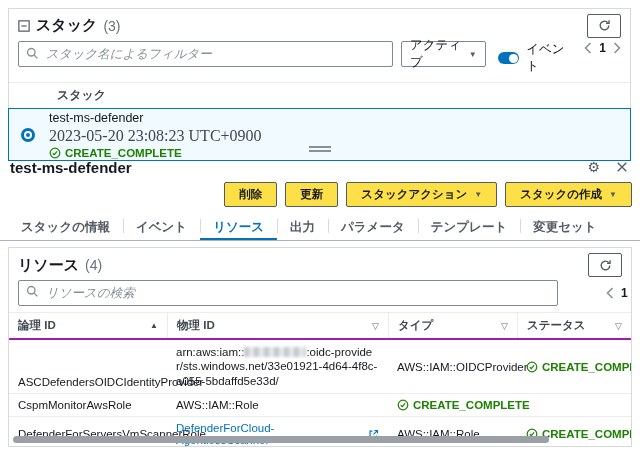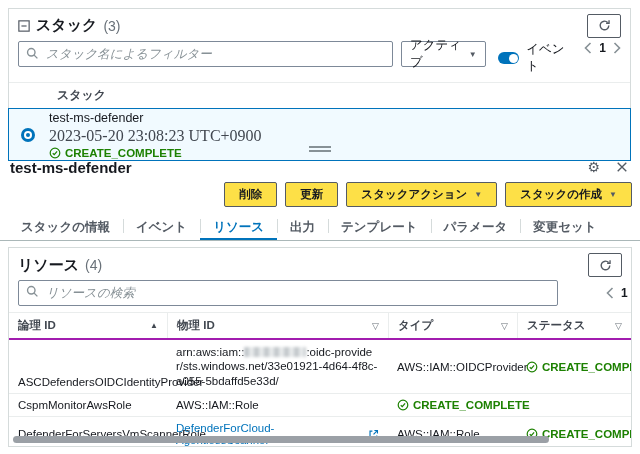--- a/index.html
+++ b/index.html
@@ -211,22 +211,22 @@
         <span>スタックの作成</span>
         <span class="caret">▼</span>
       </button>
     </div>
 
     <div class="tabs">
       <span class="tab">スタックの情報</span>
       <span class="tab">イベント</span>
       <span class="tab active">リソース</span>
       <span class="tab">出力</span>
+      <span class="tab">パラメータ</span>
       <span class="tab">テンプレート</span>
-      <span class="tab">パラメータ</span>
       <span class="tab">変更セット</span>
     </div>
 
     <div class="res-card">
       <div class="res-head">
         <div class="card-title">
           <span>リソース</span>
           <span class="cnt muted">(4)</span>
         </div>
         <span class="icon-btn">

